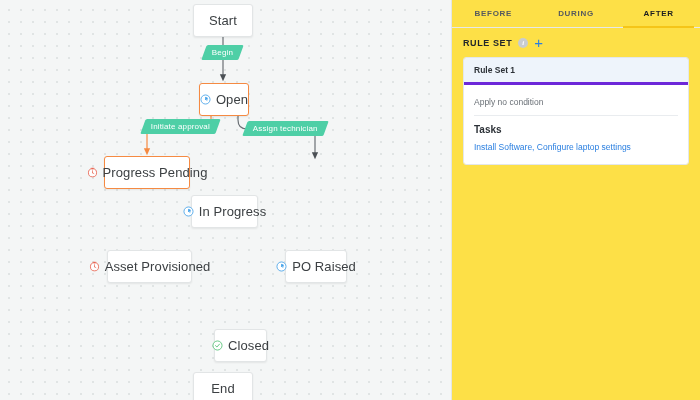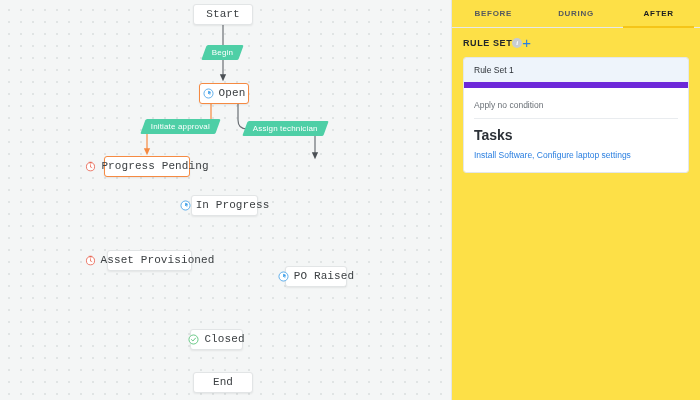--- a/index.html
+++ b/index.html
@@ -23,28 +23,27 @@
     overflow: hidden;
   }
 
   .node {
     position: absolute;
     display: flex; align-items: center; justify-content: center;
     gap: 5px;
     background: #ffffff;
     border: 1px solid #e2e5e6;
     border-radius: 3px;
-    height: 21px;
+    height: 33px;
     padding: 0 9px;
-    font-size: 11px;
+    font-size: 13px;
     color: #3c4043;
     box-shadow: 0 1px 2px rgba(0,0,0,0.07);
     white-space: nowrap;
     letter-spacing: .1px;
-    font-family: Liberation Mono, monospace;
   }
   .node.terminal { justify-content: center; width: 60px; padding: 0; }
   .node.selected { border: 1.5px solid #f58a42; justify-content: center; }
   .node .label { line-height: 1; }
 
   
   .ic { width: 11px; height: 11px; flex: none; display: block; }
 
   
   .chip {
@@ -78,43 +77,43 @@
     color: #55595e; cursor: pointer; position: relative;
   }
   .tab.active { color: #1b1d20; }
   .tab.active::after {
     content: ""; position: absolute; left: 6px; right: 6px; bottom: -1px;
     height: 2.5px; background: #f5c518;
   }
 
   #panel-body { padding: 10px 11px 0 11px; }
 
-  #ruleset-head { display: flex; align-items: center; margin-bottom: 9px; }
+  #ruleset-head { display: flex; align-items: center; gap: 6px; margin-bottom: 9px; }
   #ruleset-head .ttl { font-size: 9px; font-weight: bold; letter-spacing: .6px; color: #22262b; }
   .info-icon {
     width: 10px; height: 10px; border-radius: 50%;
     background: #c8ccd0; color: #ffffff; font-size: 7px;
     display: flex; align-items: center; justify-content: center;
     font-family: "Liberation Serif", serif; font-style: italic; font-weight: bold;
   }
   .plus-btn {
     color: #2a7fe0; font-size: 15px; line-height: 10px; font-weight: 300;
     cursor: pointer; user-select: none;
   }
 
   .card { border: 1px solid #e3e7ea; border-radius: 3px; overflow: hidden; }
   .card-head {
     background: #eef4fb; padding: 7px 10px;
-    font-size: 8.5px; font-weight: normal; color: #2c3137;
-    border-bottom: 6px solid #6d28d9;
+    font-size: 8.5px; font-weight: bold; color: #2c3137;
+    border-bottom: 3px solid #6d28d9;
   }
   .card-body { padding: 12px 10px 11px 10px; background: #fff; }
   .cond { font-size: 8.5px; color: #6b7177; padding-bottom: 8px; }
   .sep { height: 1px; background: #e9ecef; margin: 0 0 8px 0; }
-  .tasks-ttl { font-size: 14px; font-weight: bold; color: #2c3137; margin-bottom: 7px; }
+  .tasks-ttl { font-size: 10px; font-weight: bold; color: #2c3137; margin-bottom: 7px; }
   .tasks-links { font-size: 8.5px; color: #2a7fe0; cursor: pointer; line-height: 1.3; }
 </style>
 </head>
 <body>
 
 <div id="app">
 
   <div id="canvas">
 
     <svg id="wires">
@@ -178,30 +177,30 @@
 
     <div class="node" style="left:191px; top:195px; width:67px;">
       <svg class="ic" viewBox="0 0 16 16">
         <circle cx="8" cy="8" r="6.6" fill="#ffffff" stroke="#3f9fe8" stroke-width="1.2"></circle>
         <path d="M8 4.4 A3.6 3.6 0 0 1 11.6 8 L8 8 z" fill="#3f9fe8"></path>
         <path d="M8 8 L8 4.8 M8 8 L10.2 9.3" stroke="#3f9fe8" stroke-width="1" stroke-linecap="round" fill="none"></path>
       </svg>
       <span class="label">In Progress</span>
     </div>
 
-    <div class="node" style="left:285px; top:250px; width:62px;margin-top:16px;">
+    <div class="node" style="left:285px; top:250px; width:62px;">
       <svg class="ic" viewBox="0 0 16 16">
         <circle cx="8" cy="8" r="6.6" fill="#ffffff" stroke="#3f9fe8" stroke-width="1.2"></circle>
         <path d="M8 4.4 A3.6 3.6 0 0 1 11.6 8 L8 8 z" fill="#3f9fe8"></path>
         <path d="M8 8 L8 4.8 M8 8 L10.2 9.3" stroke="#3f9fe8" stroke-width="1" stroke-linecap="round" fill="none"></path>
       </svg>
       <span class="label">PO Raised</span>
     </div>
 
-    <div class="node" style="left:190px; top:329px; width:53px;">
+    <div class="node" style="left:214px; top:329px; width:53px;">
       <svg class="ic" viewBox="0 0 16 16">
         <circle cx="8" cy="8" r="6.6" fill="#ffffff" stroke="#4cbf70" stroke-width="1.2"></circle>
         <path d="M5.1 8.2 L7.1 10.2 L11 5.9" stroke="#4cbf70" stroke-width="1.3" fill="none" stroke-linecap="round" stroke-linejoin="round"></path>
       </svg>
       <span class="label">Closed</span>
     </div>
 
     <div class="node terminal" style="left:193px; top:372px; width:60px;">
       <span class="label">End</span>
     </div>

